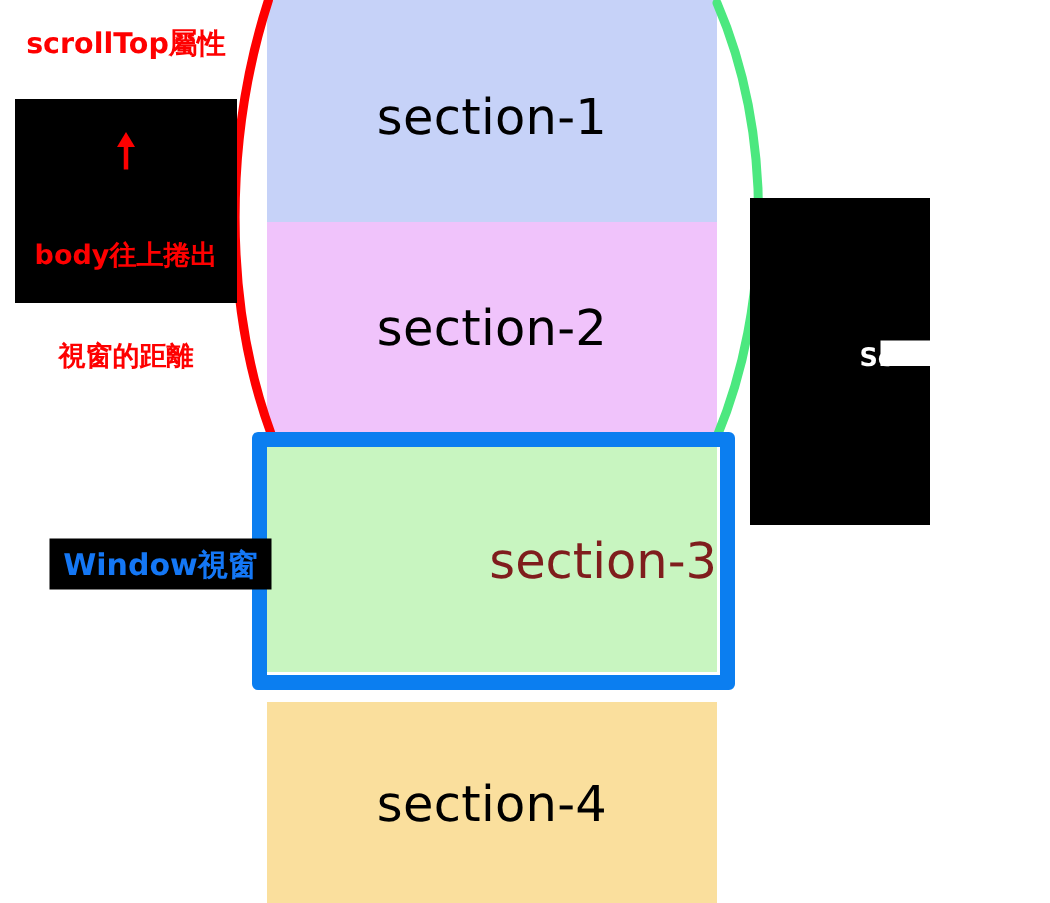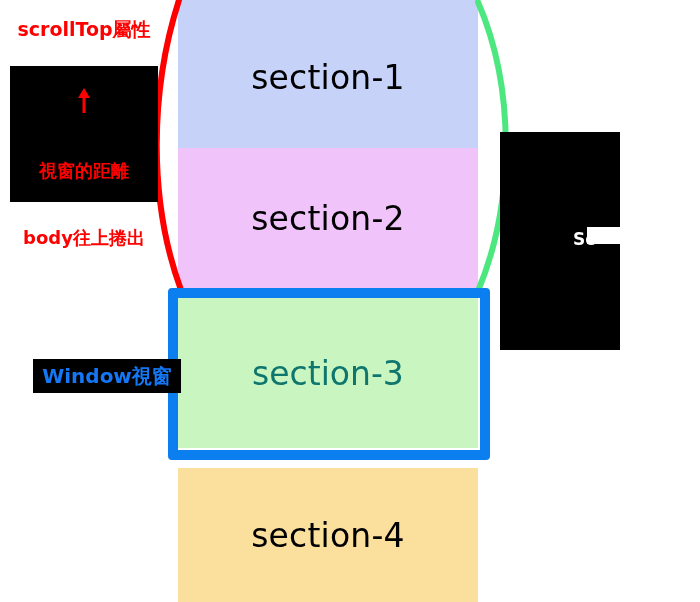--- a/index.html
+++ b/index.html
@@ -33,23 +33,23 @@
   }
   #section-1 { top: 0px;   height: 154px; background: #c6d2f8; }
   #section-2 { top: 148px; height: 140px; background: #f0c3fb; }
   #section-3-fill {
     position: absolute;
     left: 178px; top: 298px;
     width: 300px; height: 150px;
     background: #c8f5c0;
     display: flex;
     align-items: center;
-    justify-content: center;
+    justify-content: flex-end;
     font-size: 33px;
-    color: #0f766e;
+    color: #7f1d1d;
   }
   #section-4 { top: 468px; height: 134px; background: #fadf9d; text-align: right; }
 
   
   #viewport-frame {
     position: absolute;
     left: 168px;
     top: 288px;
     width: 322px;
     height: 172px;
@@ -193,21 +193,21 @@
   <div class="callout" id="scrolltop-callout">
     <div class="line">scrollTop屬性</div>
 
     <div id="callout-arrow">
       <svg width="20" height="26" viewBox="0 0 20 26" xmlns="http://www.w3.org/2000/svg">
         <line x1="10" y1="25" x2="10" y2="7" stroke="#fe0000" stroke-width="3"></line>
         <polygon points="10,0 4,10 16,10" fill="#fe0000"></polygon>
       </svg>
     </div>
 
+    <div class="line small">body往上捲出</div>
     <div class="line small">視窗的距離</div>
-    <div class="line small">body往上捲出</div>
   </div>
 
   <div class="callout" id="window-callout">
     <div class="line">Window視窗</div>
   </div>
 
 </div>
 
 </body></html>

